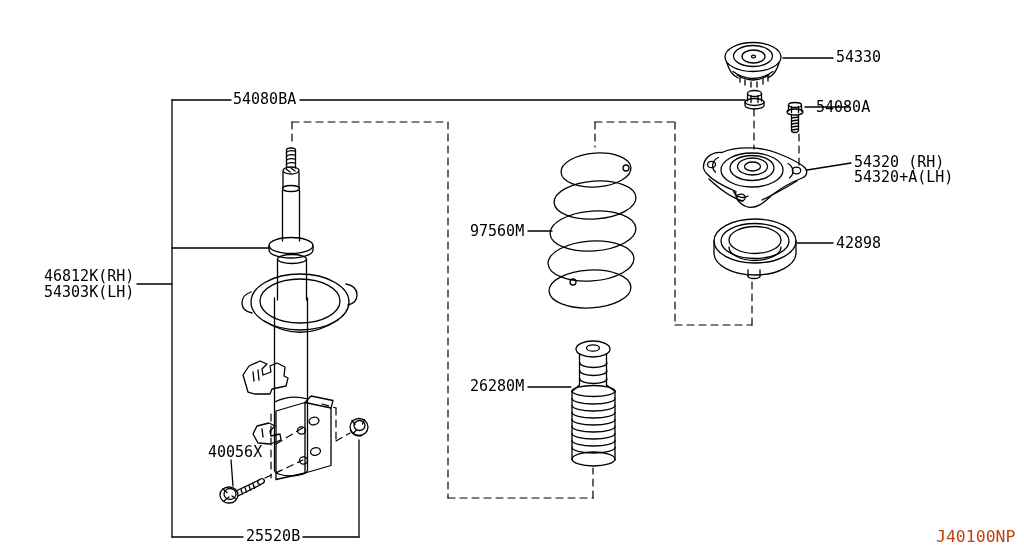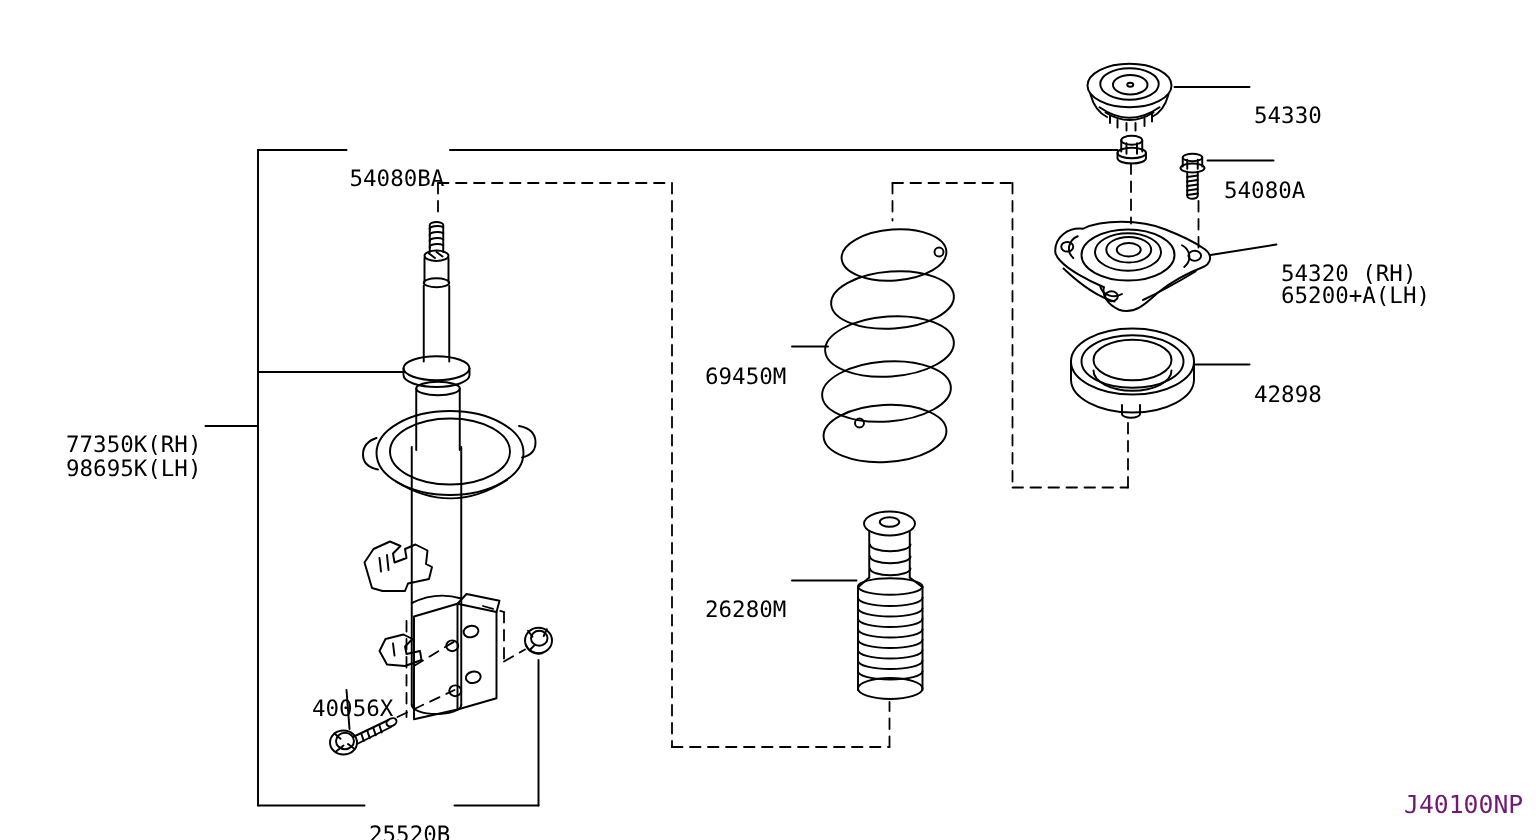--- a/index.html
+++ b/index.html
@@ -9,25 +9,25 @@
     font-family:"DejaVu Sans Mono","Liberation Mono",monospace;
   }
   #artwork{position:absolute;left:0;top:0;}
   #artwork path,#artwork ellipse,#artwork line,#artwork circle{
     fill:none;stroke:#000;stroke-width:1.3;stroke-linecap:round;stroke-linejoin:round;
   }
   #artwork .dash{stroke-dasharray:7 5;stroke-width:1.2;}
   .lbl{
     position:absolute;color:#000;
     font:15px/15px "DejaVu Sans Mono","Liberation Mono",monospace;
-    white-space:pre;letter-spacing:0;margin-top:20px;
+    white-space:pre;letter-spacing:0;
   }
   .lbl2{line-height:15px;}
   .code{
-    position:absolute;color:#701a75;
+    position:absolute;color:#c2410c;
     font:16.5px/17px "DejaVu Sans Mono","Liberation Mono",monospace;
     white-space:pre;
   }
 </style>
 </head>
 <body>
 
 <div id="stage">
 
   <svg id="artwork" width="1024" height="560" viewBox="0 0 1024 560">
@@ -222,35 +222,35 @@
       <ellipse cx="359" cy="427" rx="9" ry="8.5"></ellipse>
       <ellipse cx="359.5" cy="425.5" rx="5.5" ry="5"></ellipse>
       <path d="M352,420.5 l3,4 M364.5,419.5 l-2,4.5 M353,433.5 l3.5,-3.5"></path>
       <path d="M350.5,429.5 a9,8.5 0 0 0 11,6"></path>
     </g>
   </svg>
 
   <div class="lbl" style="left:233px;top:92px">54080BA</div>
 
   <div>
-    <div class="lbl lbl2" style="left:44px;top:269px">77350K(RH)</div>
-    <div class="lbl lbl2" style="left:44px;top:285px">98695K(LH)</div>
+    <div class="lbl lbl2" style="left:44px;top:269px">46812K(RH)</div>
+    <div class="lbl lbl2" style="left:44px;top:285px">54303K(LH)</div>
   </div>
 
-  <div class="lbl" style="left:470px;top:224px">69450M</div>
+  <div class="lbl" style="left:470px;top:224px">97560M</div>
 
   <div class="lbl" style="left:470px;top:379px">26280M</div>
 
   <div class="lbl" style="left:836px;top:50px">54330</div>
 
   <div class="lbl" style="left:816px;top:100px">54080A</div>
 
   <div>
     <div class="lbl lbl2" style="left:854px;top:155px">54320 (RH)</div>
-    <div class="lbl lbl2" style="left:854px;top:170px">65200+A(LH)</div>
+    <div class="lbl lbl2" style="left:854px;top:170px">54320+A(LH)</div>
   </div>
 
   <div class="lbl" style="left:836px;top:236px">42898</div>
 
   <div class="lbl" style="left:208px;top:445px">40056X</div>
 
   <div class="lbl" style="left:246px;top:529px">25520B</div>
 
   <div class="code" style="left:936px;top:528px">J40100NP</div>
 </div>

